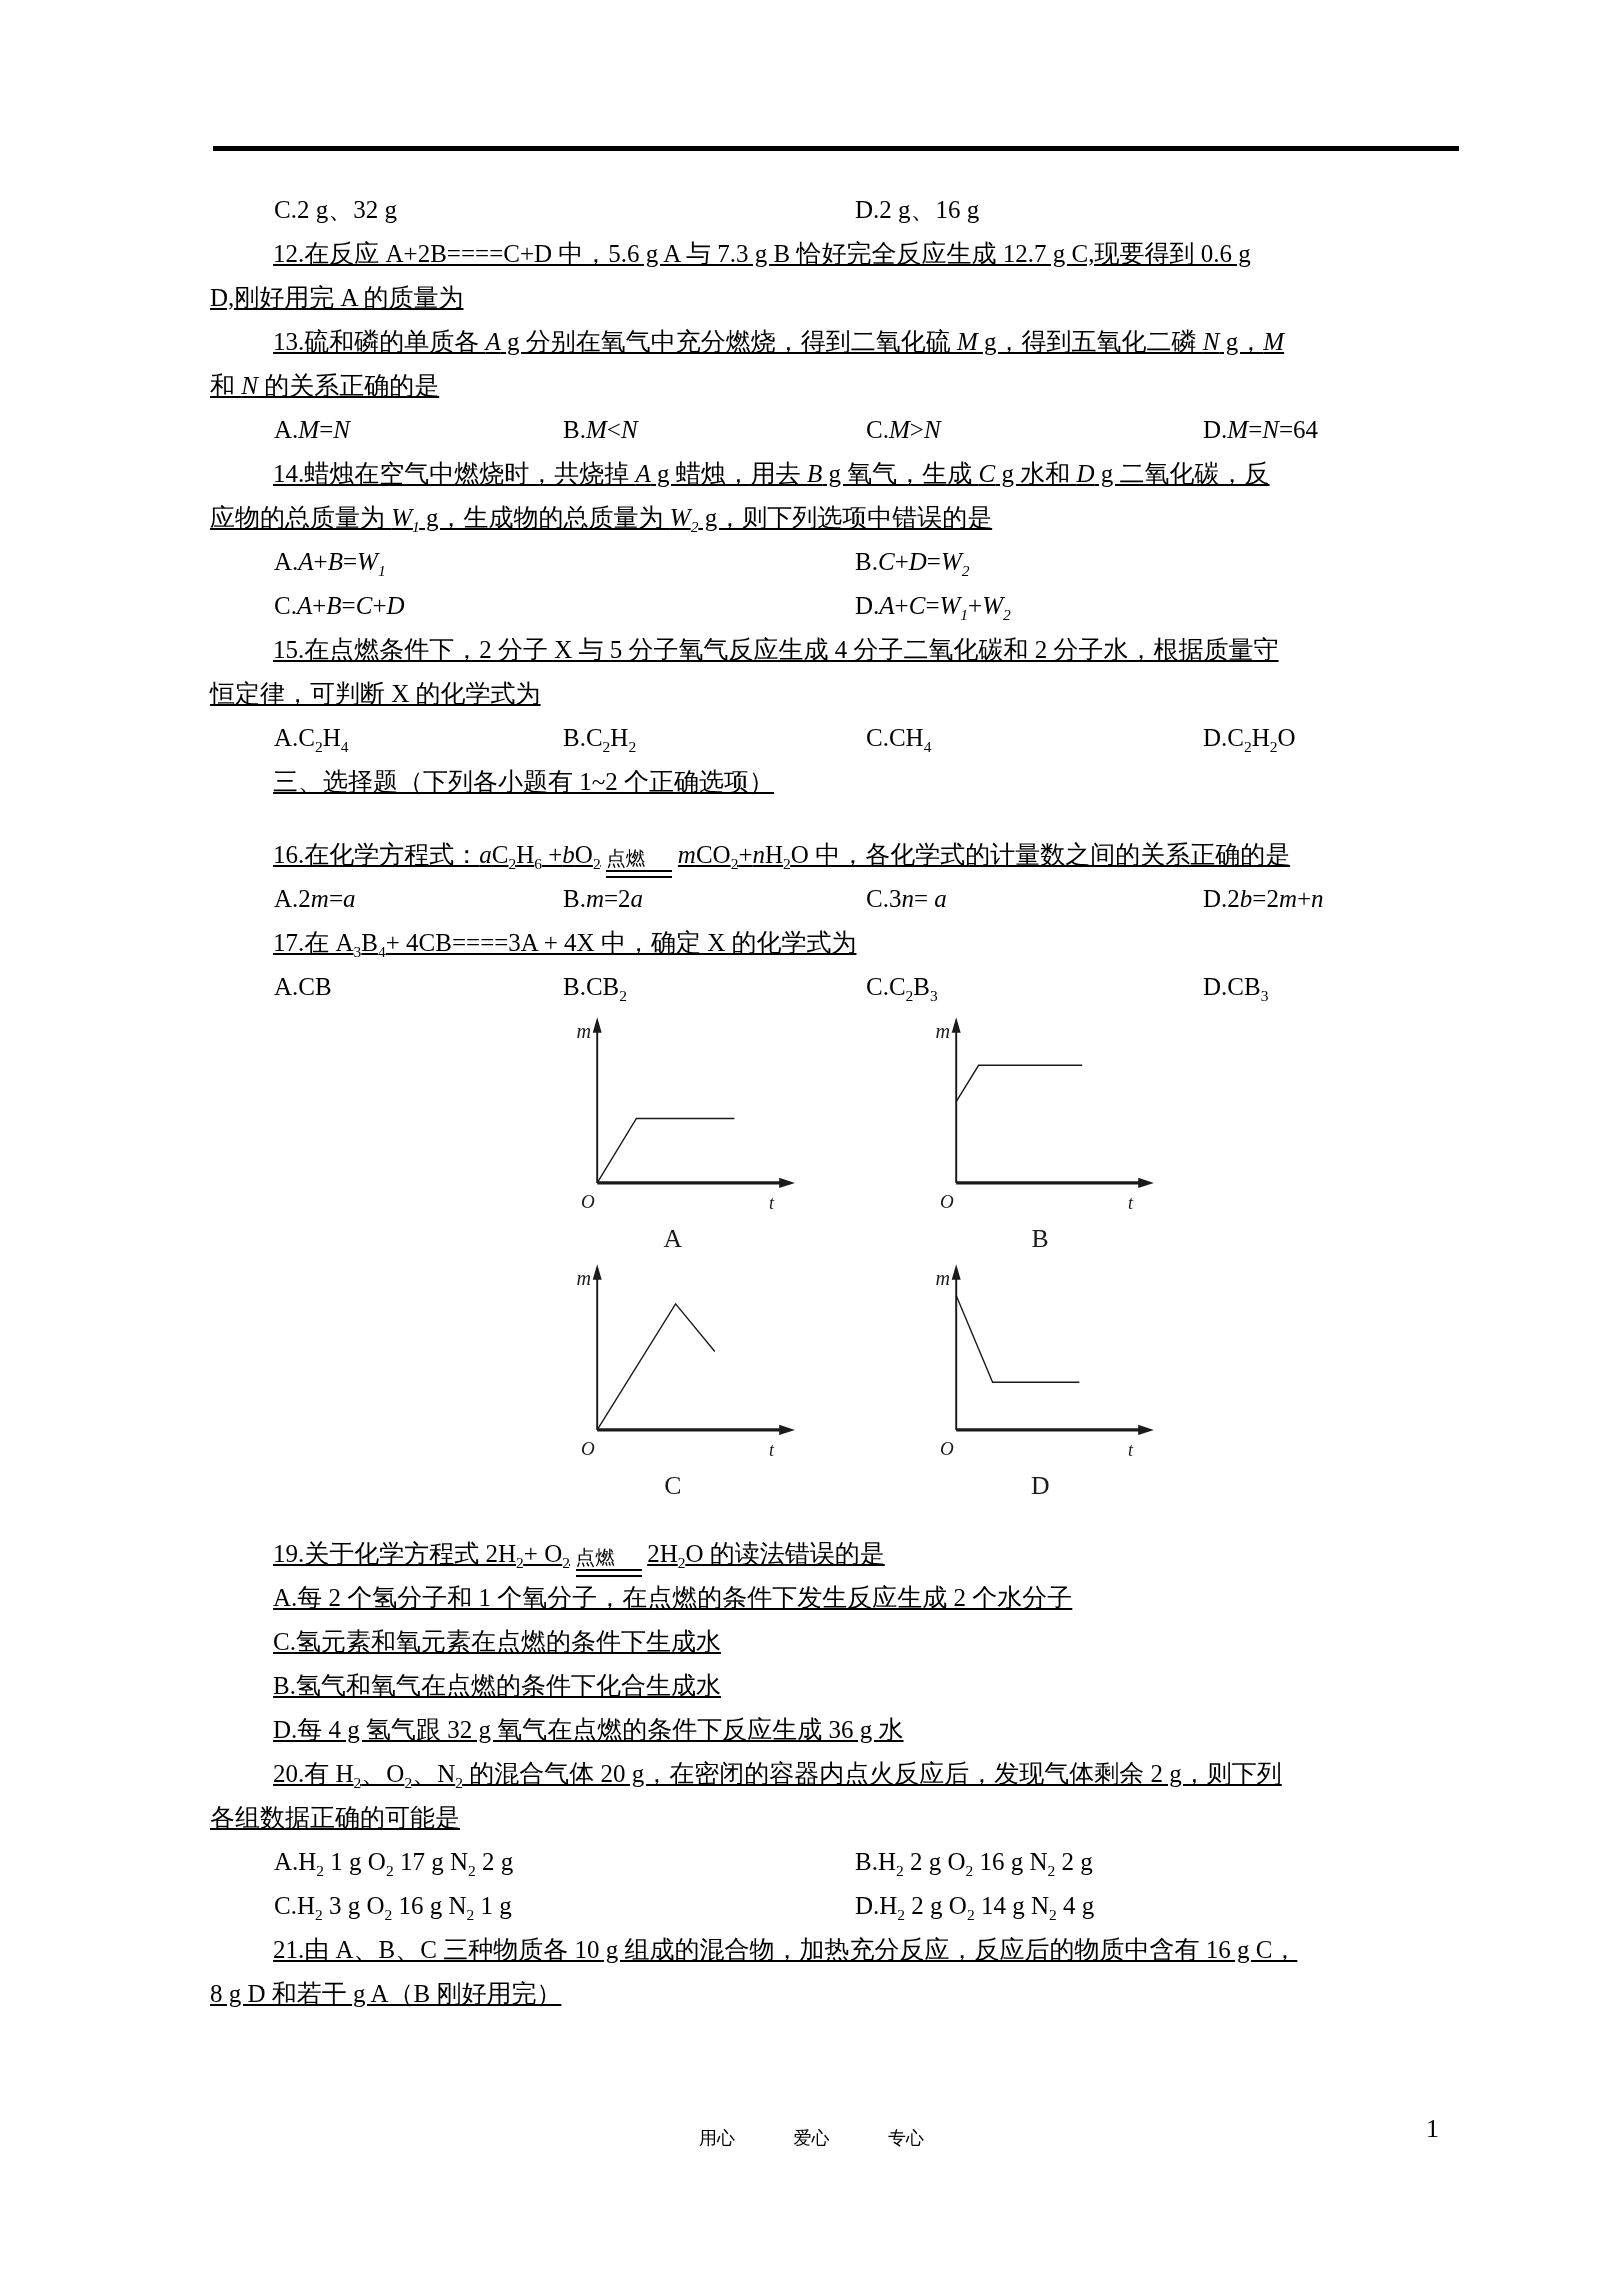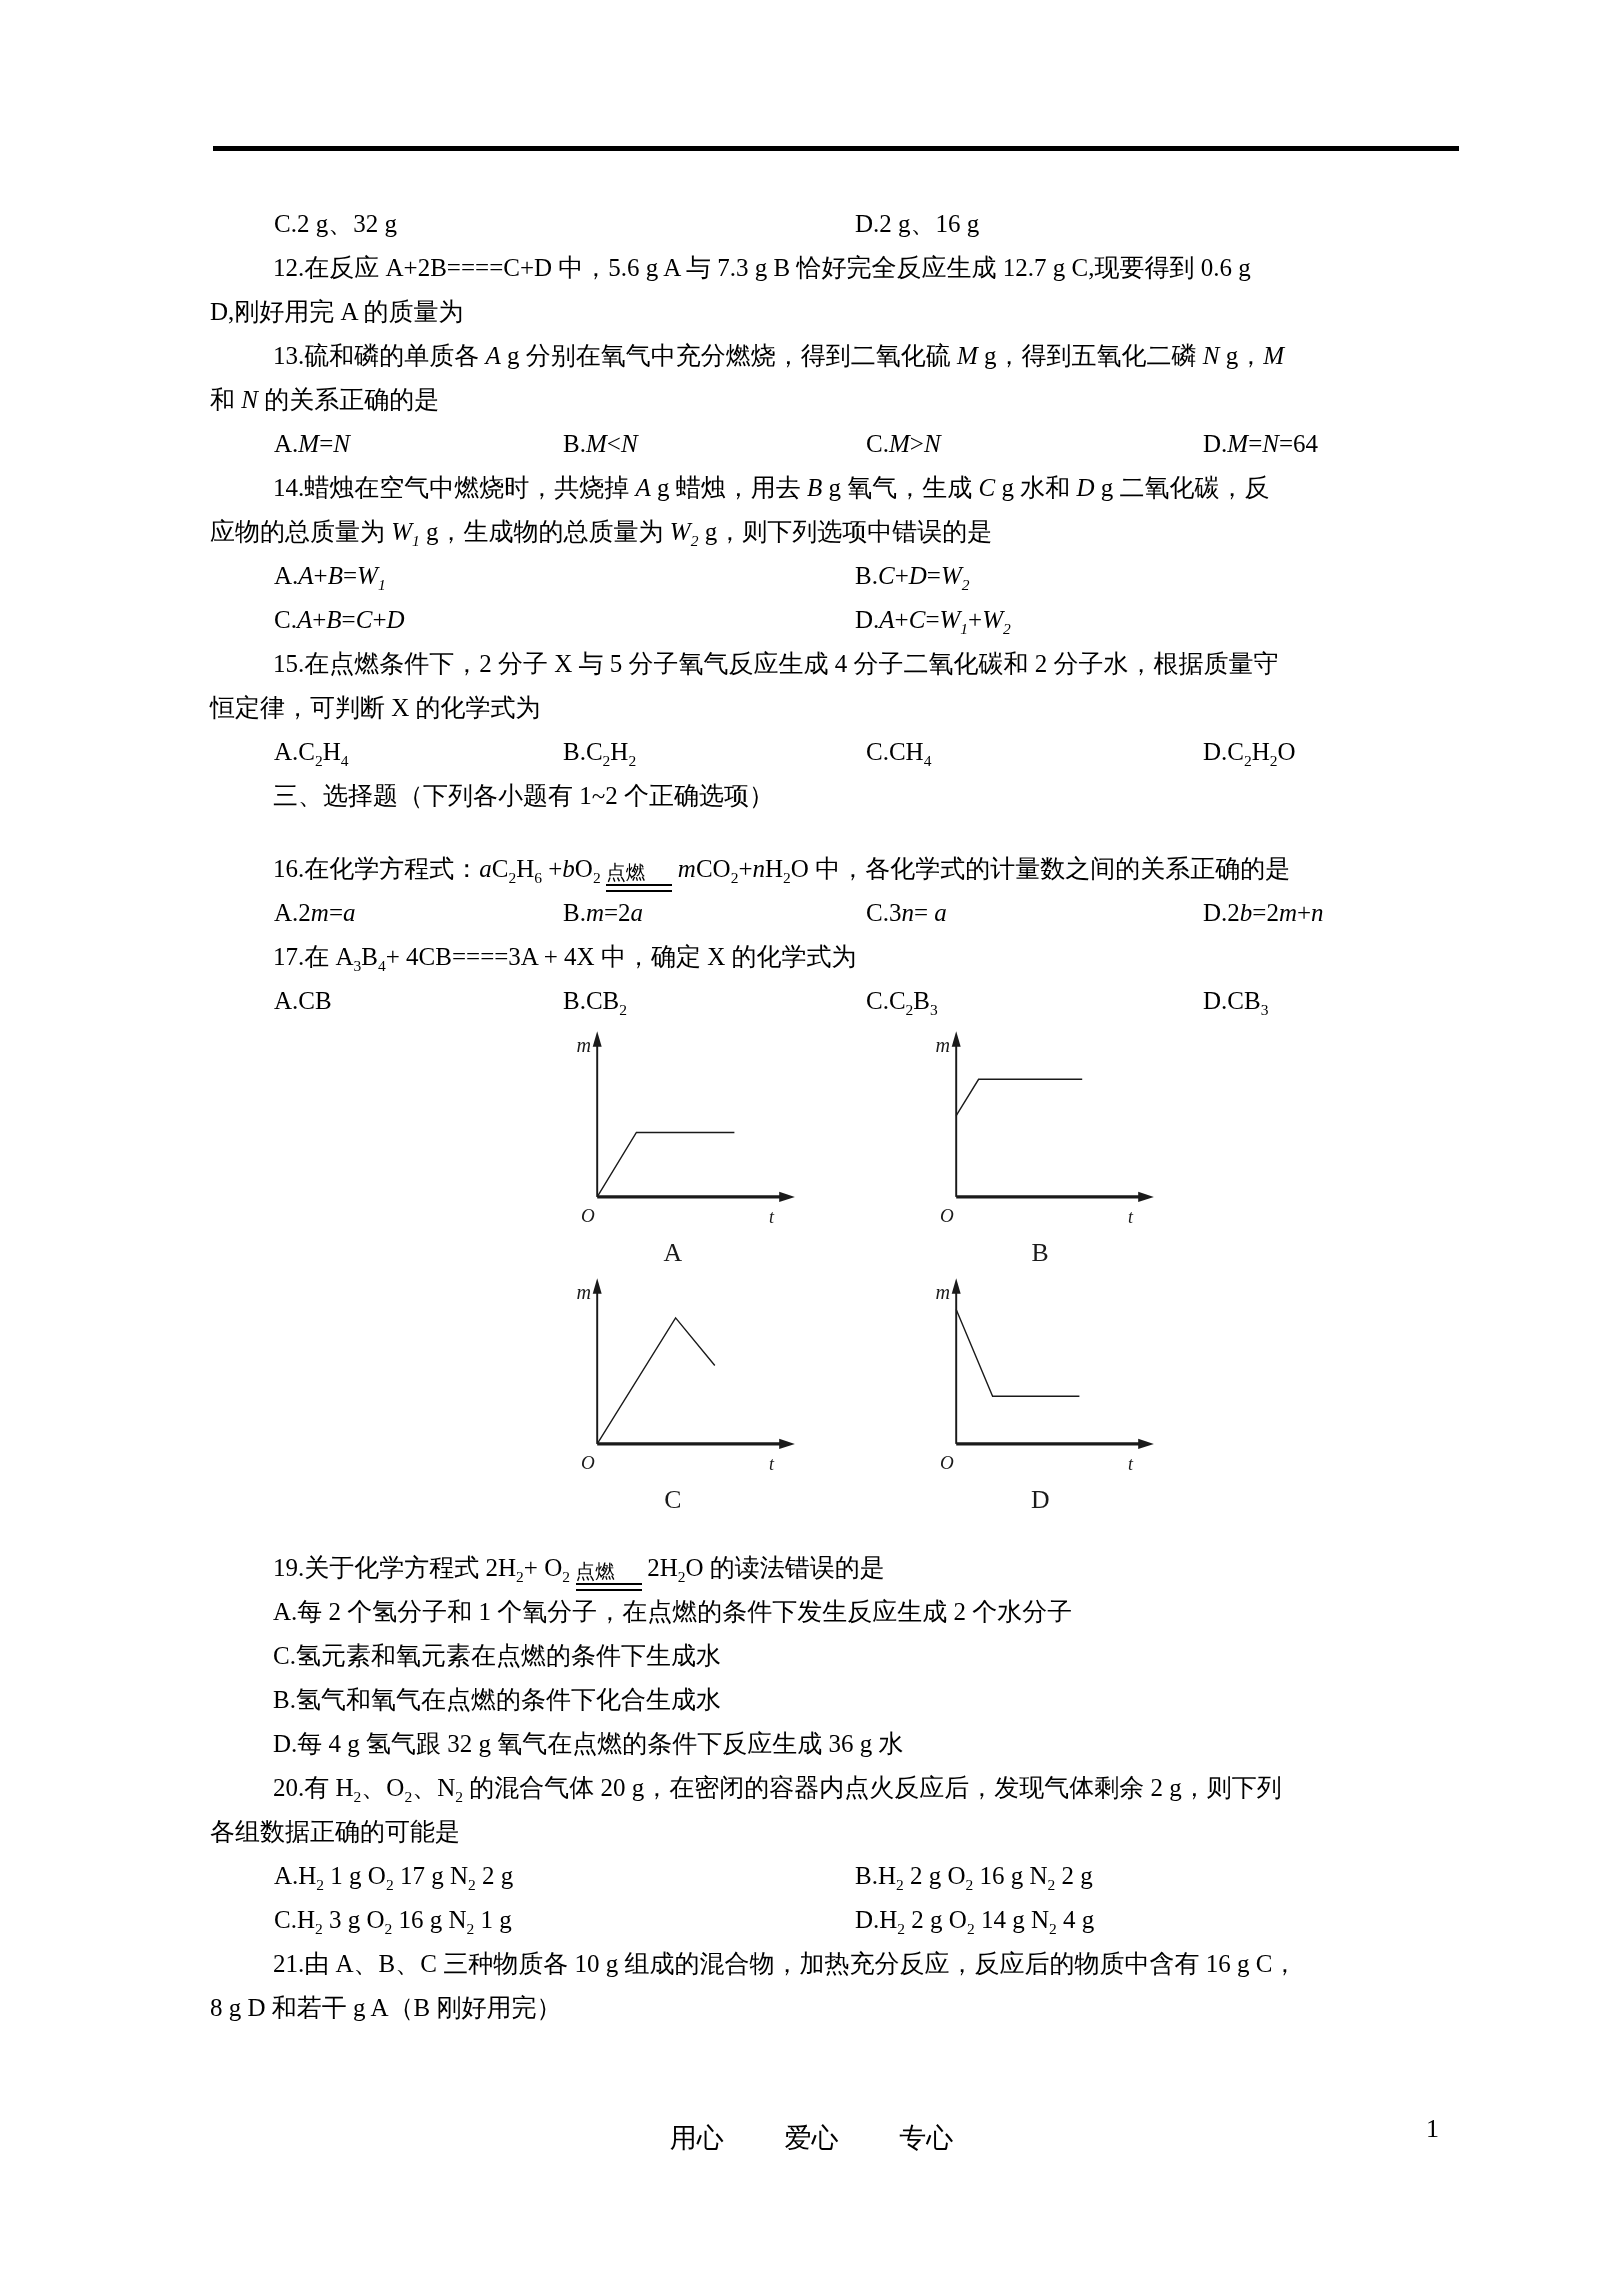--- a/index.html
+++ b/index.html
@@ -1,37 +1,37 @@
 <!DOCTYPE html>
 <html style="font-size:9px"><head>
 <meta charset="utf-8">
 <style>
   html,body{margin:0;padding:0;background:#888;}
   .page{position:relative;width:1623px;height:2295px;background:#ffffff;
         font-family:"Liberation Serif","DejaVu Serif",serif;color:#000;overflow:hidden;}
   .hr-rule{position:absolute;left:213px;top:146px;width:1246px;height:4.5px;background:#000;}
-  .content{position:absolute;left:210px;top:202px;width:1242px;font-size:25px;line-height:44px;}
+  .content{position:absolute;left:210px;top:188px;width:1242px;font-size:25px;line-height:44px;text-decoration:underline;}
   .row{height:44px;white-space:nowrap;}
   .row.tall{height:73px;padding-top:29px;box-sizing:border-box;}
   .ind{text-indent:63px;}
   .opts{position:relative;}
   .opt{position:absolute;top:0;white-space:nowrap;}
   .tab0{left:64px}.tab1{left:353px}.tab2{left:656px}.tab3{left:993px}
   .w0{left:64px}.w1{left:645px}
   .v{font-style:italic;}
   sub.sb{font-size:0.62em;line-height:0;}
   .dbar{display:inline-block;width:66px;height:7.3px;border-top:2.2px solid #000;border-bottom:2.2px solid #000;
         box-sizing:border-box;vertical-align:0.12em;margin:0 5.6px;}
   .ignite{display:inline-flex;flex-direction:column;align-items:flex-start;vertical-align:-0.08em;margin:0 5.6px;}
   .iglabel{font-size:19.6px;line-height:22.4px;text-indent:0;}
   .ignite .dbar{margin:0;}
   .graphs{padding-left:362px;}
   .graph-row{display:flex;height:247px;}
   .graph-cell{width:224px;height:247px;margin-right:135px;}
-  .footer{position:absolute;top:2121px;left:0;width:1623px;text-align:center;font-size:27px;line-height:34px;}
+  .footer{position:absolute;top:2121px;left:0;width:1623px;text-align:center;font-size:18px;line-height:34px;}
   .footer .fw{margin:0 27px;}
   .pagenum{position:absolute;top:2114px;left:1426px;font-size:26px;}
   svg .axis{stroke:#1a1a1a;fill:none;}
   svg .curve{stroke:#1a1a1a;fill:none;stroke-width:2.5;}
   svg .ah{fill:#1a1a1a;stroke:none;}
   svg text{fill:#1a1a1a;}
   svg .mlab{font-size:36px;font-style:italic;}
   svg .olab{font-size:34px;font-style:italic;}
   svg .tlab{font-size:32px;font-style:italic;}
   svg .cap{font-size:46px;}

